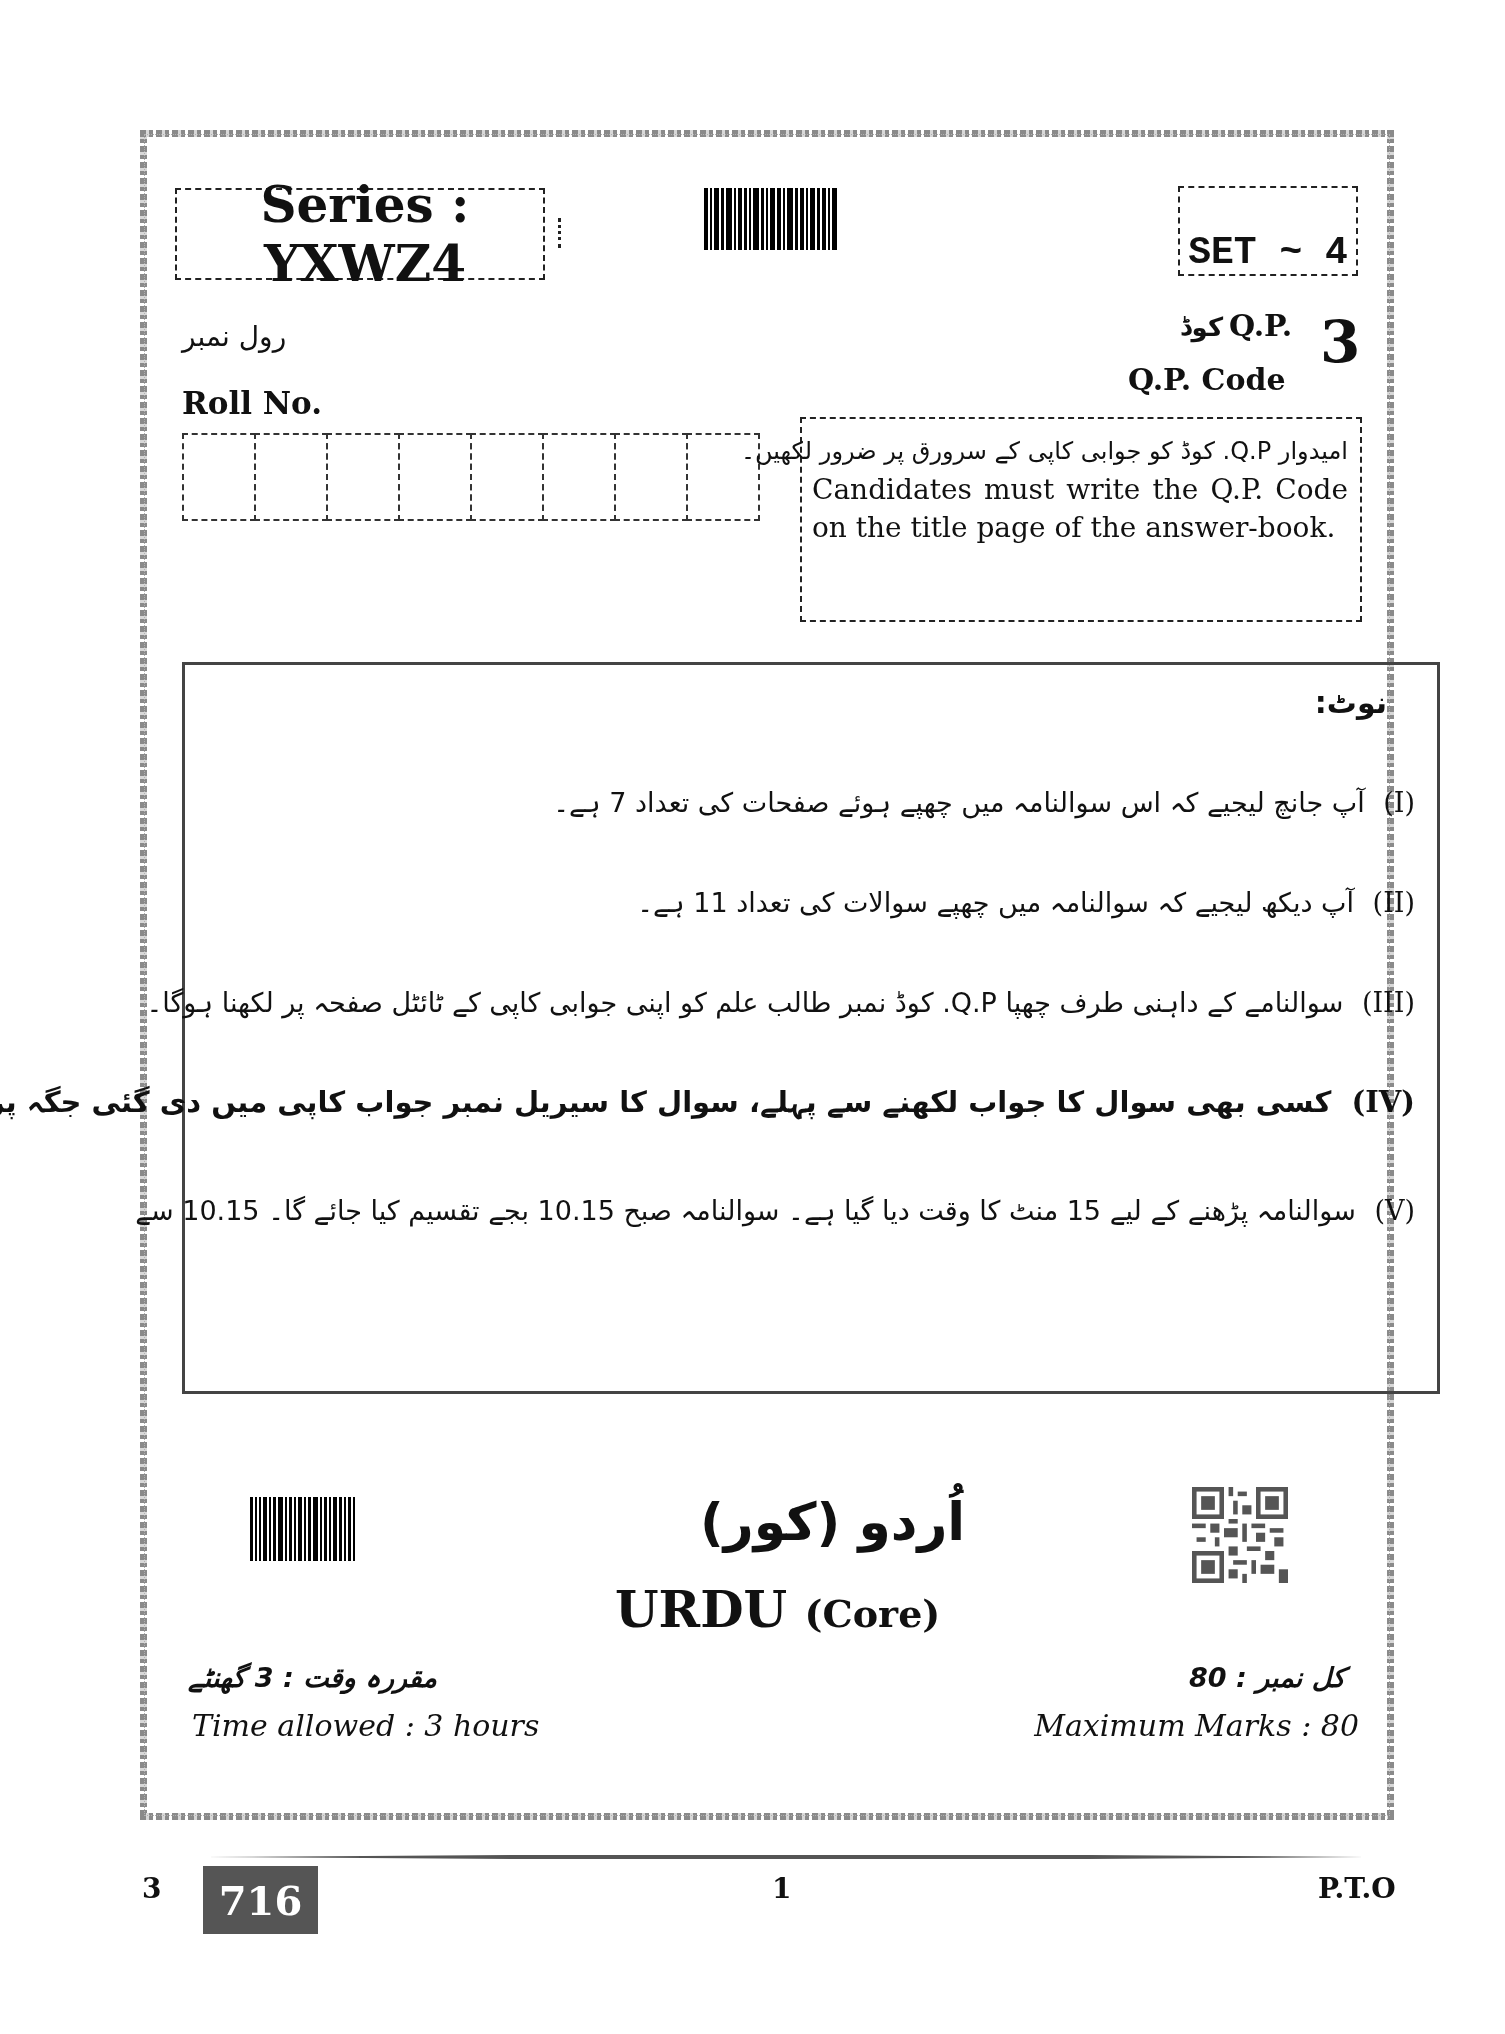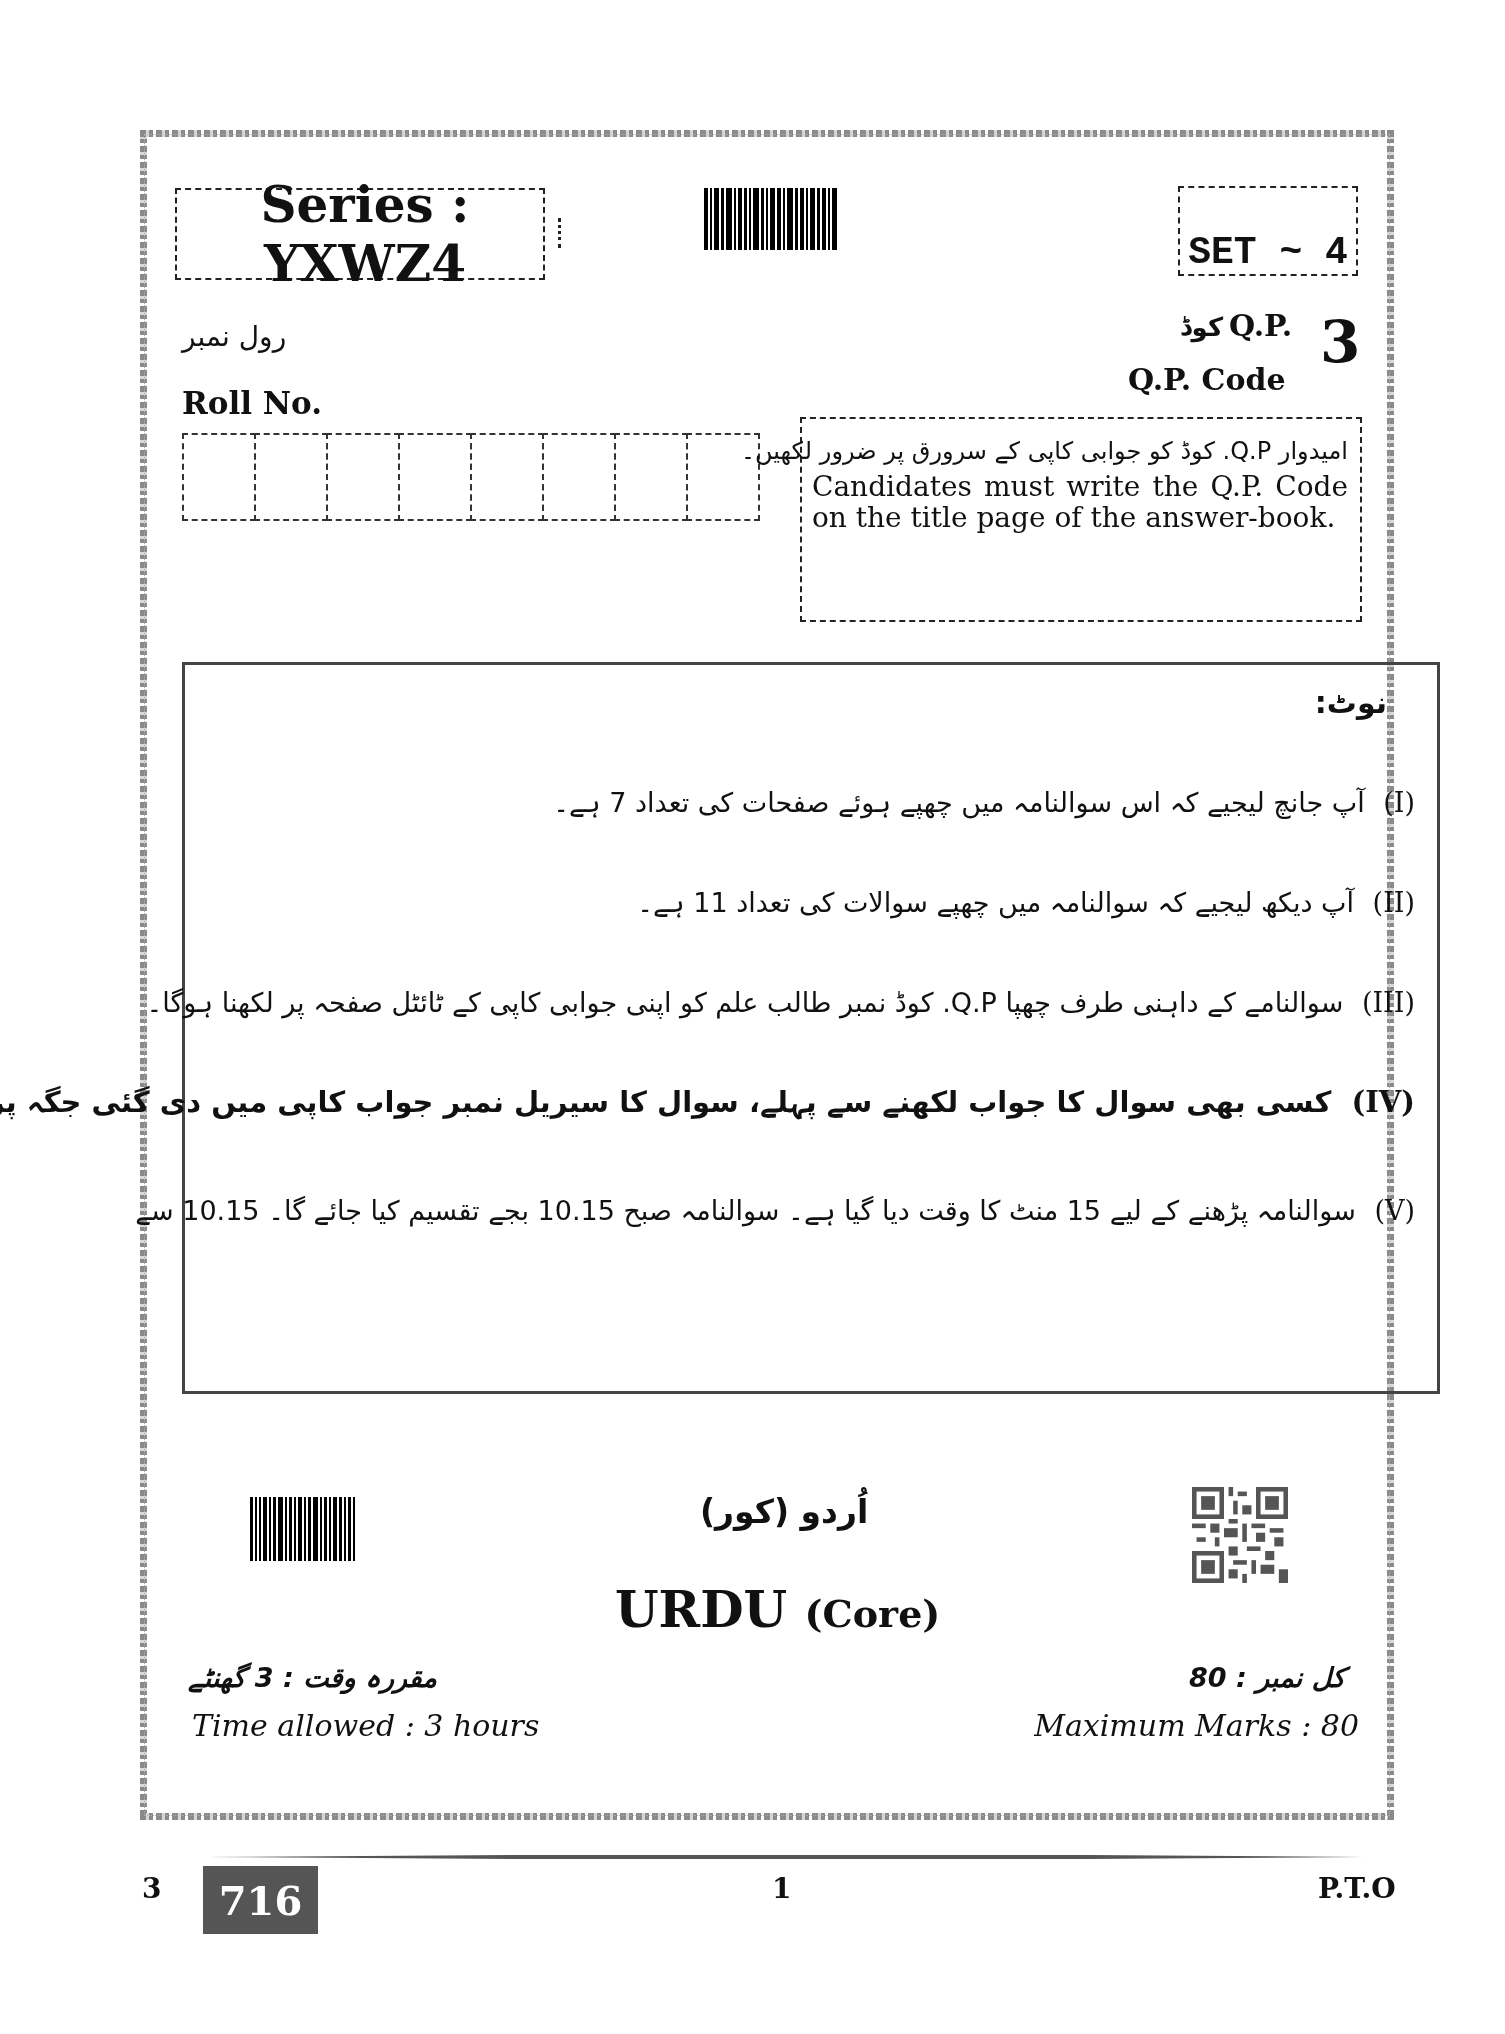--- a/index.html
+++ b/index.html
@@ -44,34 +44,34 @@
   .roll-urdu { position: absolute; left: 182px; top: 320px; font-family: "DejaVu Sans", sans-serif;
                font-size: 28px; font-weight: normal; direction: rtl; }
   .roll-label { position: absolute; left: 182px; top: 385px; font-size: 31px; font-weight: bold; }
   .roll-boxes { position: absolute; left: 182px; top: 433px; display: flex; }
   .roll-boxes div { width: 74px; height: 88px; border: 2px dashed #333; box-sizing: border-box; margin-right: -2px; }
 
   .instr-box { position: absolute; left: 800px; top: 417px; width: 562px; height: 205px;
                padding: 12px 12px 0 10px; }
   .instr-urdu { font-family: "DejaVu Sans", sans-serif; font-size: 24px; direction: rtl; text-align: right;
                 line-height: 40px; white-space: nowrap; }
-  .instr-en { font-size: 28px; line-height: 31px; text-align: justify; text-align-last: left; }
+  .instr-en { font-size: 28px; line-height: 38px; text-align: justify; text-align-last: left; }
 
   .note-box { position: absolute; left: 182px; top: 662px; width: 1258px; height: 732px;
               border: 3px solid #444; box-sizing: border-box; }
   .note-title { position: absolute; right: 50px; top: 20px; font-family: "DejaVu Sans", sans-serif;
                 font-size: 30px; font-weight: bold; direction: rtl; }
   .note-line { position: absolute; right: 22px; font-family: "DejaVu Sans", sans-serif; font-size: 27px;
                direction: rtl; text-align: right; white-space: nowrap; }
   .note-line .num { font-family: "DejaVu Serif", serif; unicode-bidi: isolate; direction: ltr; margin-left: 10px; }
   .note-line.bold { font-weight: bold; font-size: 29px; }
   .note-line.overflow { right: 22px; }
 
   .subject-urdu { position: absolute; left: 700px; top: 1492px; font-family: "DejaVu Sans", sans-serif;
-                  font-size: 33px; font-weight: bold; direction: rtl; }
+                  font-size: 52px; font-weight: bold; direction: rtl; }
   .subject-en { position: absolute; left: 615px; top: 1580px; font-size: 50px; font-weight: bold; }
   .subject-en small { font-size: 38px; }
 
   .qr { position: absolute; left: 1192px; top: 1485px; width: 96px; height: 100px; }
 
   .time-urdu { position: absolute; left: 188px; top: 1662px; font-family: "DejaVu Sans", sans-serif;
                font-size: 27px; font-style: italic; font-weight: bold; direction: rtl; }
   .time-en { position: absolute; left: 192px; top: 1708px; font-size: 30px; font-style: italic; }
   .marks-urdu { position: absolute; right: 160px; top: 1662px; font-family: "DejaVu Sans", sans-serif;
                 font-size: 27px; font-style: italic; font-weight: bold; direction: rtl; }

